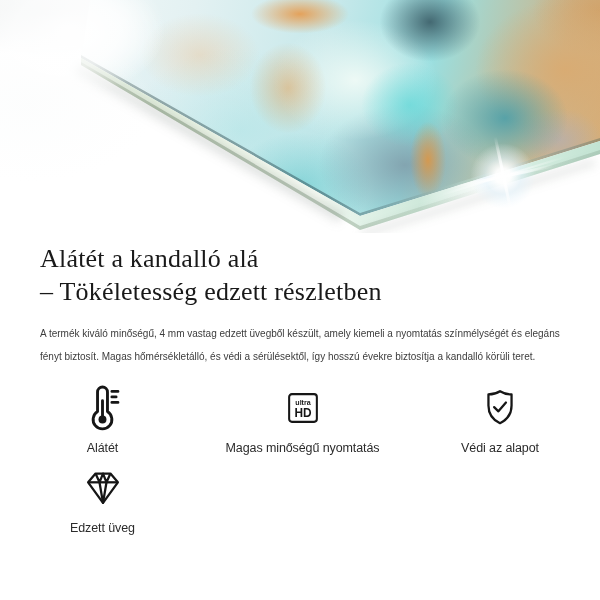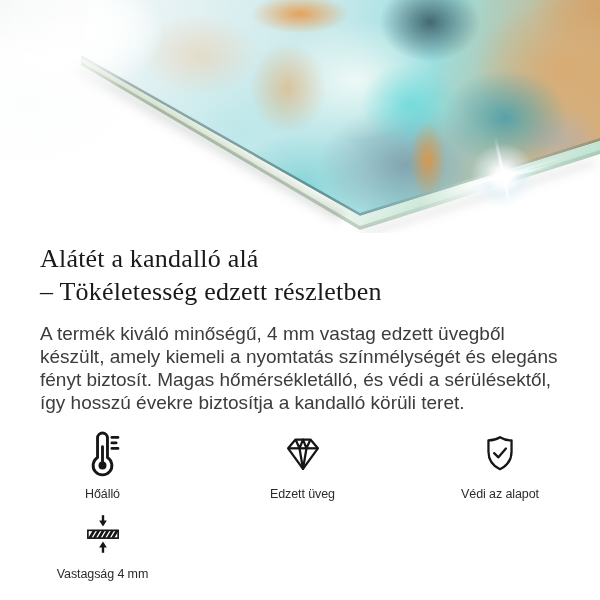--- a/index.html
+++ b/index.html
@@ -60,21 +60,21 @@
   .ray-h{left:-52px;top:-1.5px;width:104px;height:3px;border-radius:2px;
     background:linear-gradient(to right, rgba(255,255,255,0), #ffffff 46%, #ffffff 54%, rgba(255,255,255,0));}
   .ray-v{left:-1.5px;top:-40px;width:3px;height:80px;border-radius:2px;
     background:linear-gradient(to bottom, rgba(255,255,255,0), #ffffff 46%, #ffffff 54%, rgba(255,255,255,0));}
   .ray-edge{left:-65px;top:-1px;width:130px;height:2px;opacity:.75;transform:rotate(-5deg);
     background:linear-gradient(to right, rgba(255,255,255,0), #ffffff 50%, rgba(255,255,255,0));}
 
   
   .title{margin:9px 40px 0;font-family:"Liberation Serif",serif;font-weight:400;
     font-size:26px;line-height:33px;color:#191919;letter-spacing:.2px;}
-  .desc{margin:14px 40px 0;width:527px;font-size:19px;line-height:23px;color:#3c3c3c;}
+  .desc{margin:14px 40px 0;width:527px;font-size:10px;line-height:23px;color:#3c3c3c;}
 
   
   .features{margin-top:15px;display:grid;grid-template-columns:205px 195px 200px;row-gap:8px;}
   .feature{display:flex;flex-direction:column;align-items:center;}
   .icon-box{height:50px;display:flex;align-items:center;justify-content:center;overflow:visible;}
   .flabel{margin-top:8px;font-size:12.5px;color:#2b2b2b;letter-spacing:-.1px;white-space:nowrap;}
   .ic{stroke:#161616;fill:none;stroke-width:2.6;}
 </style>
 </head>
 <body>
@@ -111,64 +111,54 @@
 
     <div class="feature">
       <div class="icon-box">
         <svg width="53" height="53" viewBox="0 0 48 48">
           <path class="ic" stroke-linejoin="round" d="M19.5 9 a4.5 4.5 0 0 1 9 0 V26.8 a8.5 8.5 0 1 1 -9 0 Z"></path>
           <path class="ic" stroke-width="2.4" stroke-linecap="round" d="M24 17 V30"></path>
           <circle cx="24" cy="34" r="3.6" fill="#161616" stroke="none"></circle>
           <path class="ic" stroke-width="2" stroke-linecap="round" d="M32.5 8.5 h5.5 M32.5 13.5 h3.8 M32.5 18.5 h5.5"></path>
         </svg>
       </div>
-      <div class="flabel">Hőálló</div>
+      <div class="flabel">Alátét</div>
     </div>
 
+    <div class="feature">
+      <div class="icon-box">
+        <svg width="38" height="38" viewBox="0 0 48 48">
+          <rect class="ic" x="6.5" y="6.5" width="35" height="35" rx="3.5" stroke-width="2.8"></rect>
+          <text x="24" y="20" text-anchor="middle" font-family="Liberation Sans, sans-serif" font-size="9" font-weight="700" fill="#161616" stroke="none">ultra</text>
+          <text x="24" y="35" text-anchor="middle" font-family="Liberation Sans, sans-serif" font-size="15" font-weight="700" fill="#161616" stroke="none">HD</text>
+        </svg>
+      </div>
+      <div class="flabel">Magas minőségű nyomtatás</div>
+    </div>
+
+    <div class="feature">
+      <div class="icon-box">
+        <svg width="42" height="42" viewBox="0 0 48 48">
+          <path class="ic" stroke-linejoin="round" d="M24 4.8 C27.8 7.2 33 8.4 37.2 8.5 V21 C37.2 30.8 31.8 37.6 24 41.4 C16.2 37.6 10.8 30.8 10.8 21 V8.5 C15 8.4 20.2 7.2 24 4.8 Z"></path>
+          <path class="ic" stroke-width="2.8" stroke-linecap="round" stroke-linejoin="round" d="M17.3 23 L22.2 27.8 L30.8 17.8"></path>
+        </svg>
+      </div>
+      <div class="flabel">Védi az alapot</div>
+    </div>
 
     <div class="feature">
       <div class="icon-box">
         <svg width="42" height="42" viewBox="0 0 48 48">
           <g class="ic" stroke-width="2.2" stroke-linejoin="round">
             <path d="M15.5 7.5 H32.5 L41 17.5 L24 41 L7 17.5 Z"></path>
             <path d="M7 17.5 H41"></path>
             <path d="M15.5 7.5 L20 17.5 L24 7.5 L28 17.5 L32.5 7.5"></path>
             <path d="M20 17.5 L24 41 L28 17.5"></path>
           </g>
         </svg>
       </div>
       <div class="flabel">Edzett üveg</div>
     </div>
 
-    <div class="feature">
-      <div class="icon-box">
-        <svg width="42" height="42" viewBox="0 0 48 48">
-          <path class="ic" stroke-linejoin="round" d="M24 4.8 C27.8 7.2 33 8.4 37.2 8.5 V21 C37.2 30.8 31.8 37.6 24 41.4 C16.2 37.6 10.8 30.8 10.8 21 V8.5 C15 8.4 20.2 7.2 24 4.8 Z"></path>
-          <path class="ic" stroke-width="2.8" stroke-linecap="round" stroke-linejoin="round" d="M17.3 23 L22.2 27.8 L30.8 17.8"></path>
-        </svg>
-      </div>
-      <div class="flabel">Védi az alapot</div>
-    </div>
 
-
-    <div class="feature">
-      <div class="icon-box">
-        <svg width="44" height="44" viewBox="0 0 48 48">
-          <rect x="7.5" y="20" width="33" height="8.5" fill="none" stroke="#161616" stroke-width="1.8"></rect>
-          <g stroke="#161616" stroke-width="3">
-            <path d="M9.5 28.5 L14.5 20"></path>
-              <path d="M14.5 28.5 L19.5 20"></path>
-              <path d="M19.5 28.5 L24.5 20"></path>
-            <path d="M24.5 28.5 L29.5 20"></path>
-              <path d="M29.5 28.5 L34.5 20"></path>
-              <path d="M34.5 28.5 L39.5 20"></path>
-          </g>
-          <path stroke="#161616" stroke-width="2.6" d="M24 3.5 V10"></path>
-          <polygon points="19.8,9.3 28.2,9.3 24,15.8" fill="#161616"></polygon>
-          <path stroke="#161616" stroke-width="2.6" d="M24 44.5 V38"></path>
-          <polygon points="19.8,38.7 28.2,38.7 24,32.2" fill="#161616"></polygon>
-        </svg>
-      </div>
-      <div class="flabel">Vastagság 4 mm</div>
-    </div>
 
   </div>
 </div>
 
 </body></html>

